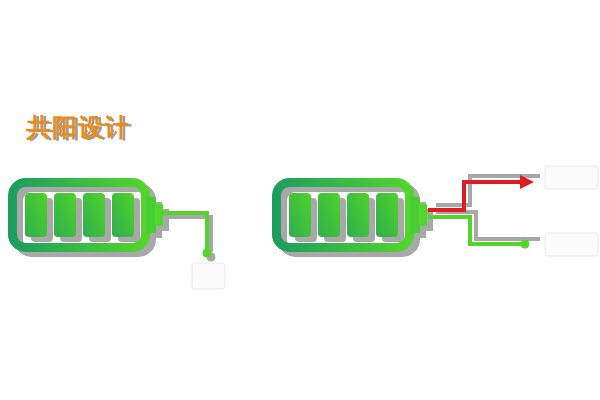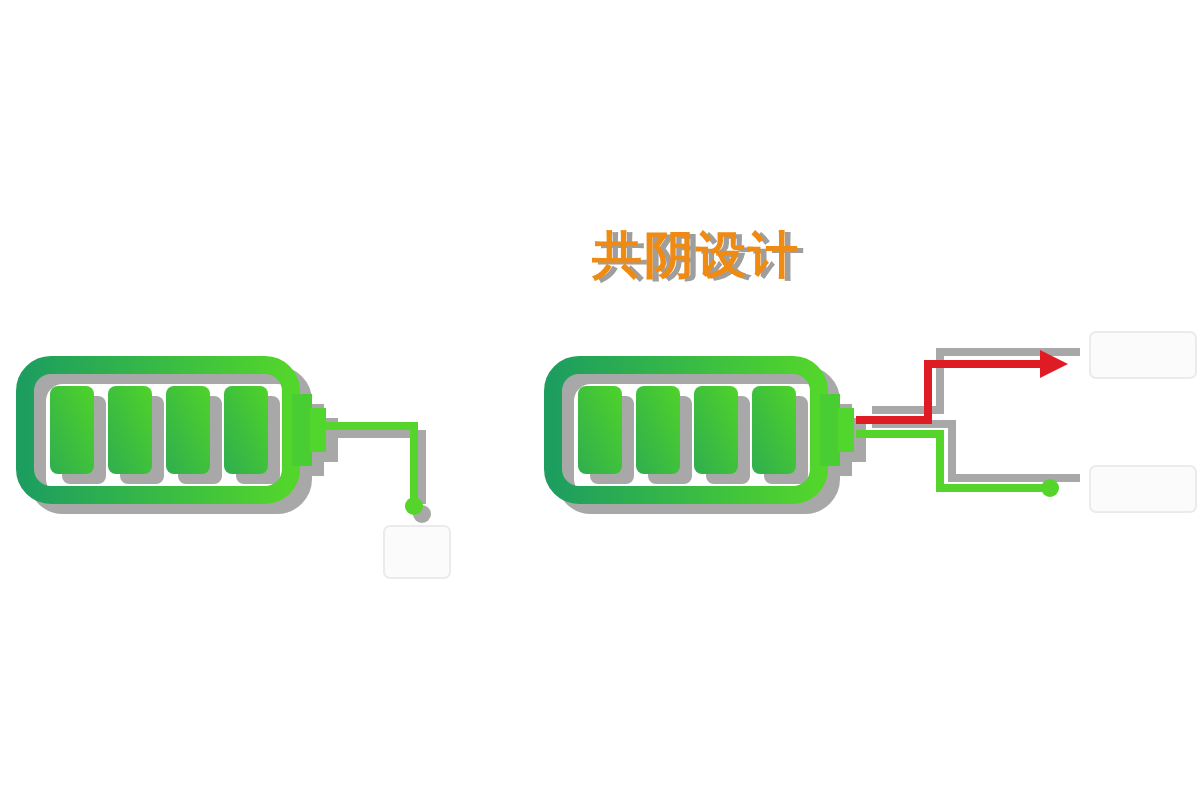--- a/index.html
+++ b/index.html
@@ -95,15 +95,15 @@
     <polyline points="428,210 464,210 464,182 521,182" fill="none" stroke="#DF1B23" stroke-width="4"></polyline>
     <polygon points="520,175 534,182 520,189" fill="#DF1B23"></polygon>
 
     <polyline points="428,217 470,217 470,244 521,244" fill="none" stroke="#55D42C" stroke-width="4"></polyline>
     <circle cx="525" cy="244" r="4.5" fill="#55D42C"></circle>
 
     <rect x="545" y="166" width="53" height="23" rx="3" fill="#FBFBFB" stroke="#EBEBEB" stroke-width="1"></rect>
     <rect x="545" y="233" width="53" height="23" rx="3" fill="#FBFBFB" stroke="#EBEBEB" stroke-width="1"></rect>
   </svg>
 
-  <div class="title title-right">共阴设计</div>
+  <div class="title title-left">共阳设计</div>
 
 </div>
 
 </body></html>

